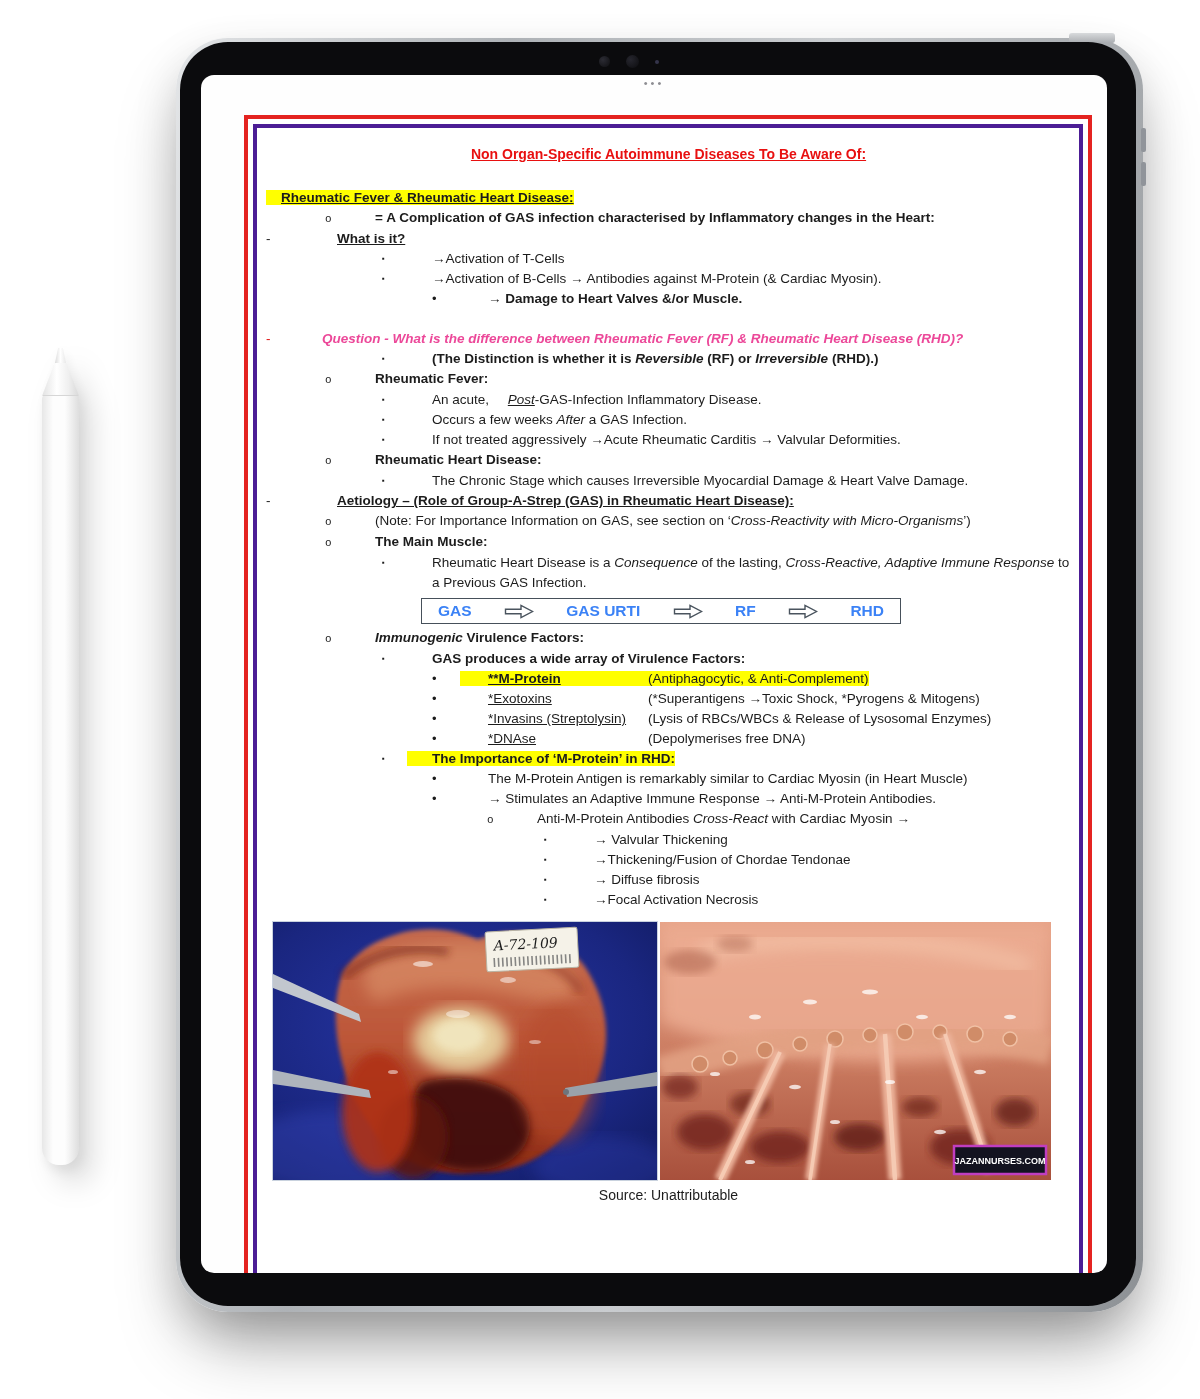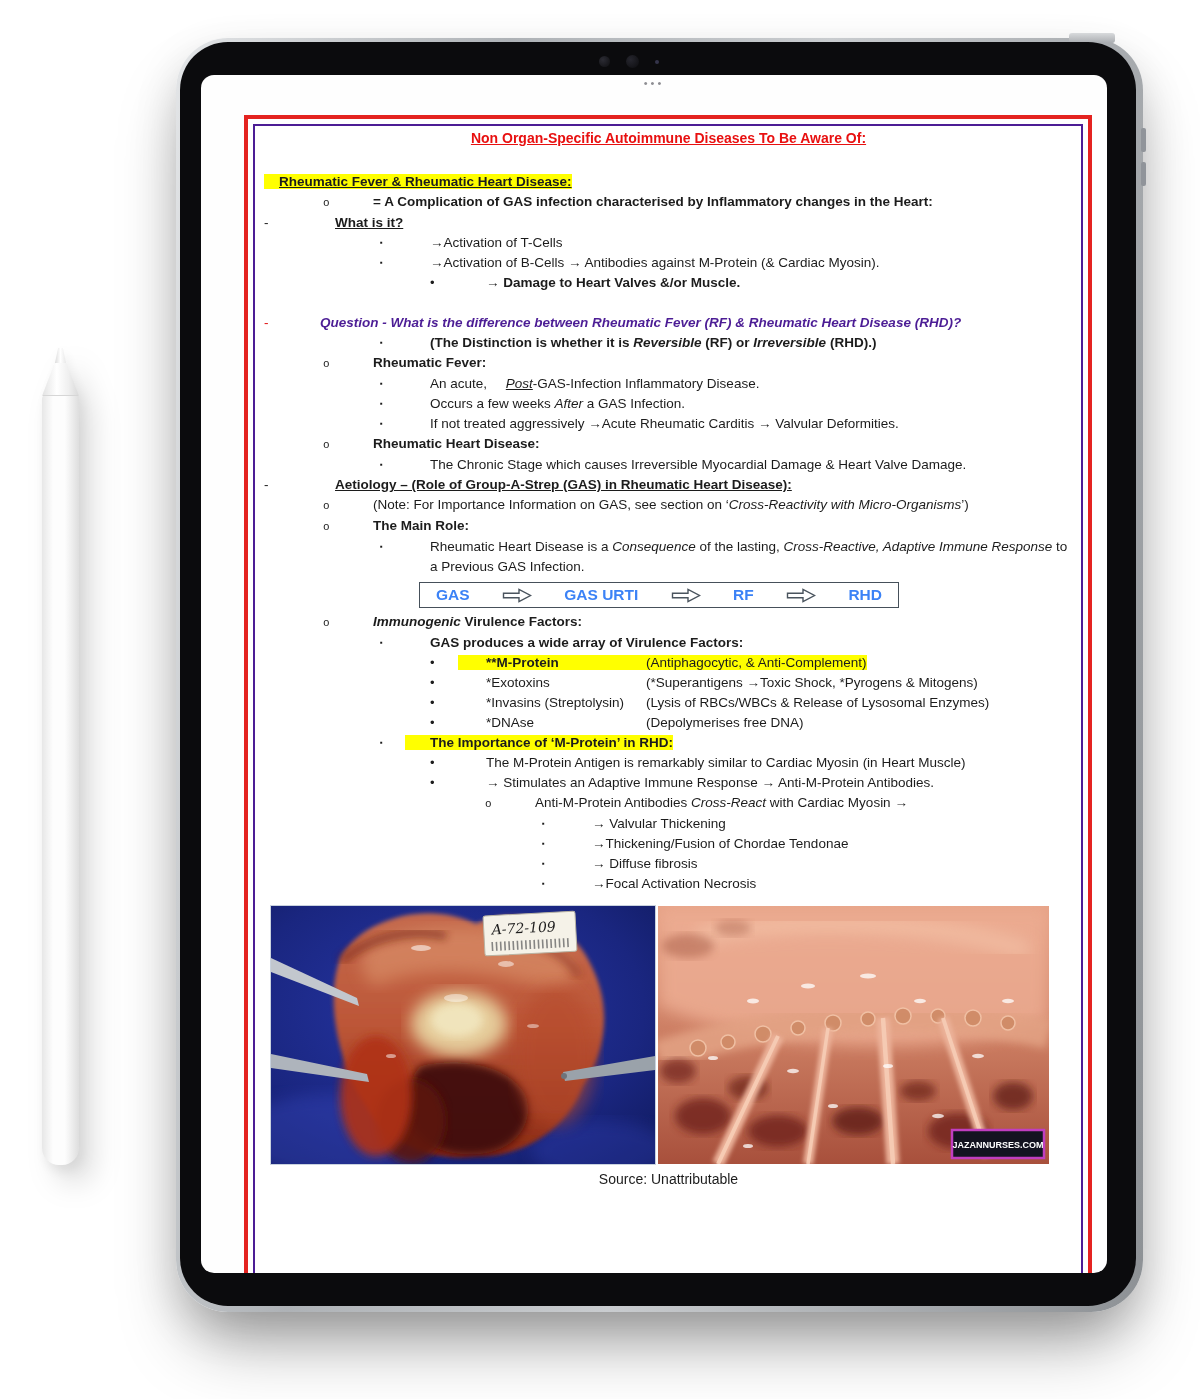--- a/index.html
+++ b/index.html
@@ -36,41 +36,41 @@
   .cam .l2{width:13px;height:13px;background:radial-gradient(circle at 35% 35%,#26262e,#141418 70%);}
   .cam .d1{width:4px;height:4px;background:#34344a;}
   .screen{position:absolute;left:21px;right:29px;top:33px;bottom:33px;background:#fefefe;
         border-radius:13px;overflow:hidden;}
   .mt-indicator{position:absolute;top:2px;left:50%;transform:translateX(-50%);
         font-size:11px;letter-spacing:3px;color:#8e8e93;user-select:none;}
 
   
   .doc{position:absolute;top:40px;left:43px;width:830px;height:1190px;
        border:4px solid #e42320;padding:5px;background:#fff;}
-  .doc-inner{border:2px solid #4c1d95;height:100%;padding:0 8px 0 9px;box-sizing:border-box;}
+  .doc-inner{border:4px solid #4c1d95;height:100%;padding:14px 8px 0 9px;box-sizing:border-box;}
   .doc-title{text-align:center;font-size:14px;font-weight:bold;color:#e81010;
        text-decoration:underline;line-height:20px;margin-top:2px;}
   .ln{font-size:13.5px;line-height:20px;color:#1c1c1c;}
   .lvl0{padding-left:0;}
   .lvl1{padding-left:56px;text-indent:-28px;}
   .lvl2{padding-left:109px;text-indent:-25px;}
   .lvl3{padding-left:166px;text-indent:-25px;}
   .lvl4{padding-left:222px;text-indent:-28px;}
   .lvl5{padding-left:271px;text-indent:-25px;}
   .lvl6{padding-left:328px;text-indent:-25px;}
   .mk{display:inline-block;}
   .lvl1 .mk{width:28px;}.lvl2 .mk{width:25px;}.lvl3 .mk{width:25px;}
   .lvl4 .mk{width:28px;}.lvl5 .mk{width:25px;}.lvl6 .mk{width:25px;}
   .mk-o{font-family:"Liberation Mono","DejaVu Sans Mono",monospace;font-size:11px;}
   .mk-sq{font-size:8px;vertical-align:2px;}
   .mk-dot{font-size:13px;}
   .mk.red{color:#e01212;}
   .hl .band{background:#ffff00;}
-  .s-b{font-weight:bold;}.s-i{font-style:italic;}.s-u{text-decoration:underline;margin-left:15px;}.s-r{color:#4c1d95;font-style:italic;}
-  .col1{display:inline-block;width:160px;text-indent:0;}
+  .s-b{font-weight:bold;}.s-i{font-style:italic;}.s-u{text-decoration:underline;margin-left:15px;}.s-r{color:#ec4899;font-style:italic;}
+  .col1{display:inline-block;width:160px;text-indent:0;text-decoration:underline;}
 
   .flow-box{margin:5px 0 4px 155px;width:480px;box-sizing:border-box;border:1.5px solid #46505a;
        display:flex;align-items:center;justify-content:space-between;padding:3px 16px;background:#fff;}
   .flow-step{font-weight:bold;font-size:15.5px;color:#3b82f6;}
   .flow-arrow{display:block;}
 
   .figures{display:flex;gap:3px;margin:12px 0 0 7px;}
   .figures svg{display:block;}
   .fig-border{outline:1px solid #c9d2de;}
   .caption{text-align:center;font-size:14px;color:#1c1c1c;margin-top:7px;}
@@ -114,21 +114,21 @@
                 <div class="ln lvl1" style="margin-top: 20px;"><span class="band"><span class="mk mk-dash red">-</span><span class="s-b s-i s-r">Question - What is the difference between Rheumatic Fever (RF) &amp; Rheumatic Heart Disease (RHD)?</span></span></div>
                 <div class="ln lvl3"><span class="band"><span class="mk mk-sq">▪</span><span class="s-b">(The Distinction is whether it is </span><span class="s-b s-i">Reversible</span><span class="s-b"> (RF) or </span><span class="s-b s-i">Irreversible</span><span class="s-b"> (RHD).)</span></span></div>
                 <div class="ln lvl2"><span class="band"><span class="mk mk-o">o</span><span class="s-b">Rheumatic Fever:</span></span></div>
                 <div class="ln lvl3"><span class="band"><span class="mk mk-sq">▪</span><span class="">An acute, </span><span class="s-i s-u">Post</span><span class="">-GAS-Infection Inflammatory Disease.</span></span></div>
                 <div class="ln lvl3"><span class="band"><span class="mk mk-sq">▪</span><span class="">Occurs a few weeks </span><span class="s-i">After</span><span class=""> a GAS Infection.</span></span></div>
                 <div class="ln lvl3"><span class="band"><span class="mk mk-sq">▪</span><span class="">If not treated aggressively →Acute Rheumatic Carditis → Valvular Deformities.</span></span></div>
                 <div class="ln lvl2"><span class="band"><span class="mk mk-o">o</span><span class="s-b">Rheumatic Heart Disease:</span></span></div>
                 <div class="ln lvl3"><span class="band"><span class="mk mk-sq">▪</span><span class="">The Chronic Stage which causes Irreversible Myocardial Damage &amp; Heart Valve Damage.</span></span></div>
                 <div class="ln lvl1"><span class="band"><span class="mk mk-dash">-</span><span class="s-b s-u">Aetiology – (Role of Group-A-Strep (GAS) in Rheumatic Heart Disease):</span></span></div>
                 <div class="ln lvl2"><span class="band"><span class="mk mk-o">o</span><span class="">(Note: For Importance Information on GAS, see section on ‘</span><span class="s-i">Cross-Reactivity with Micro-Organisms</span><span class="">’)</span></span></div>
-                <div class="ln lvl2"><span class="band"><span class="mk mk-o">o</span><span class="s-b">The Main Role:</span></span></div>
+                <div class="ln lvl2"><span class="band"><span class="mk mk-o">o</span><span class="s-b">The Main Muscle:</span></span></div>
                 <div class="ln lvl3"><span class="band"><span class="mk mk-sq">▪</span><span class="">Rheumatic Heart Disease is a </span><span class="s-i">Consequence</span><span class=""> of the lasting, </span><span class="s-i">Cross-Reactive, Adaptive Immune Response</span><span class=""> to a Previous GAS Infection.</span></span></div>
                 <div id="flow-box" class="flow-box">
                 <span class="flow-step">GAS</span>
                 <svg class="flow-arrow" width="30" height="15" viewBox="0 0 30 15">
                     <path d="M1.5 5.2 H17 V1.5 L28.5 7.5 L17 13.5 V9.8 H1.5 Z" fill="#fff" stroke="#4a545e" stroke-width="1.4"></path>
                   </svg>
                 <span class="flow-step">GAS URTI</span>
                 <svg class="flow-arrow" width="30" height="15" viewBox="0 0 30 15">
                     <path d="M1.5 5.2 H17 V1.5 L28.5 7.5 L17 13.5 V9.8 H1.5 Z" fill="#fff" stroke="#4a545e" stroke-width="1.4"></path>
                   </svg>

